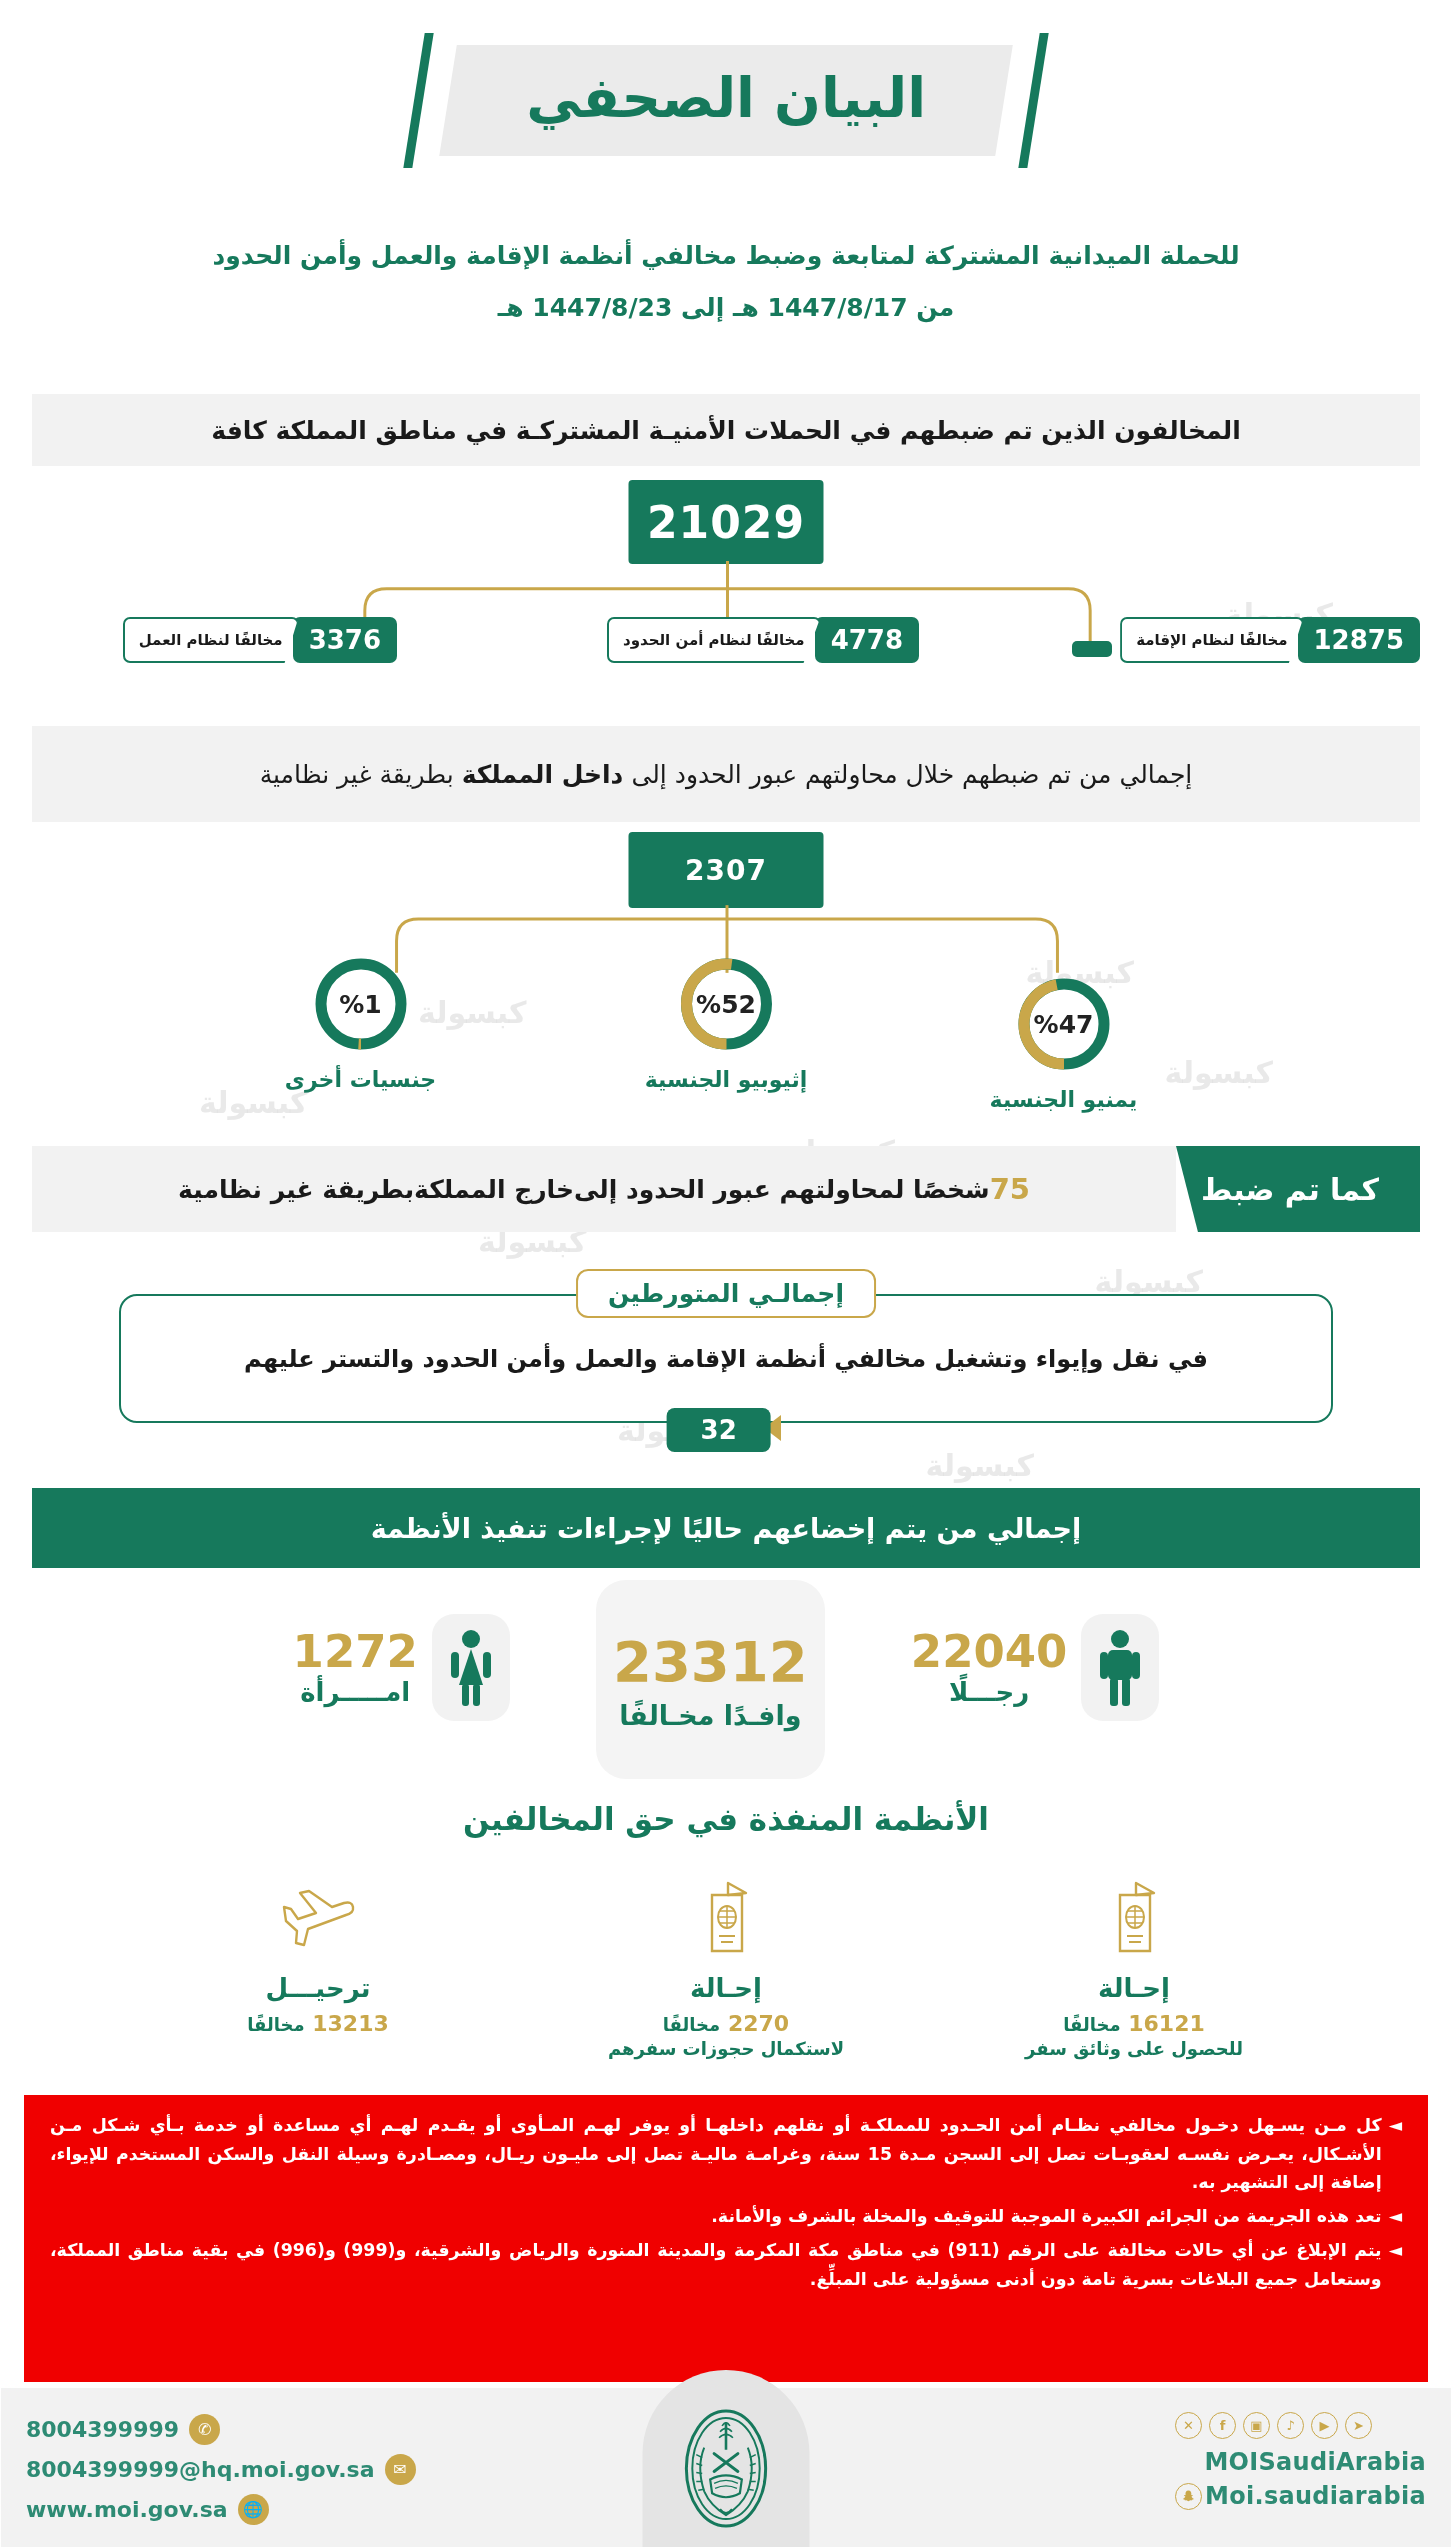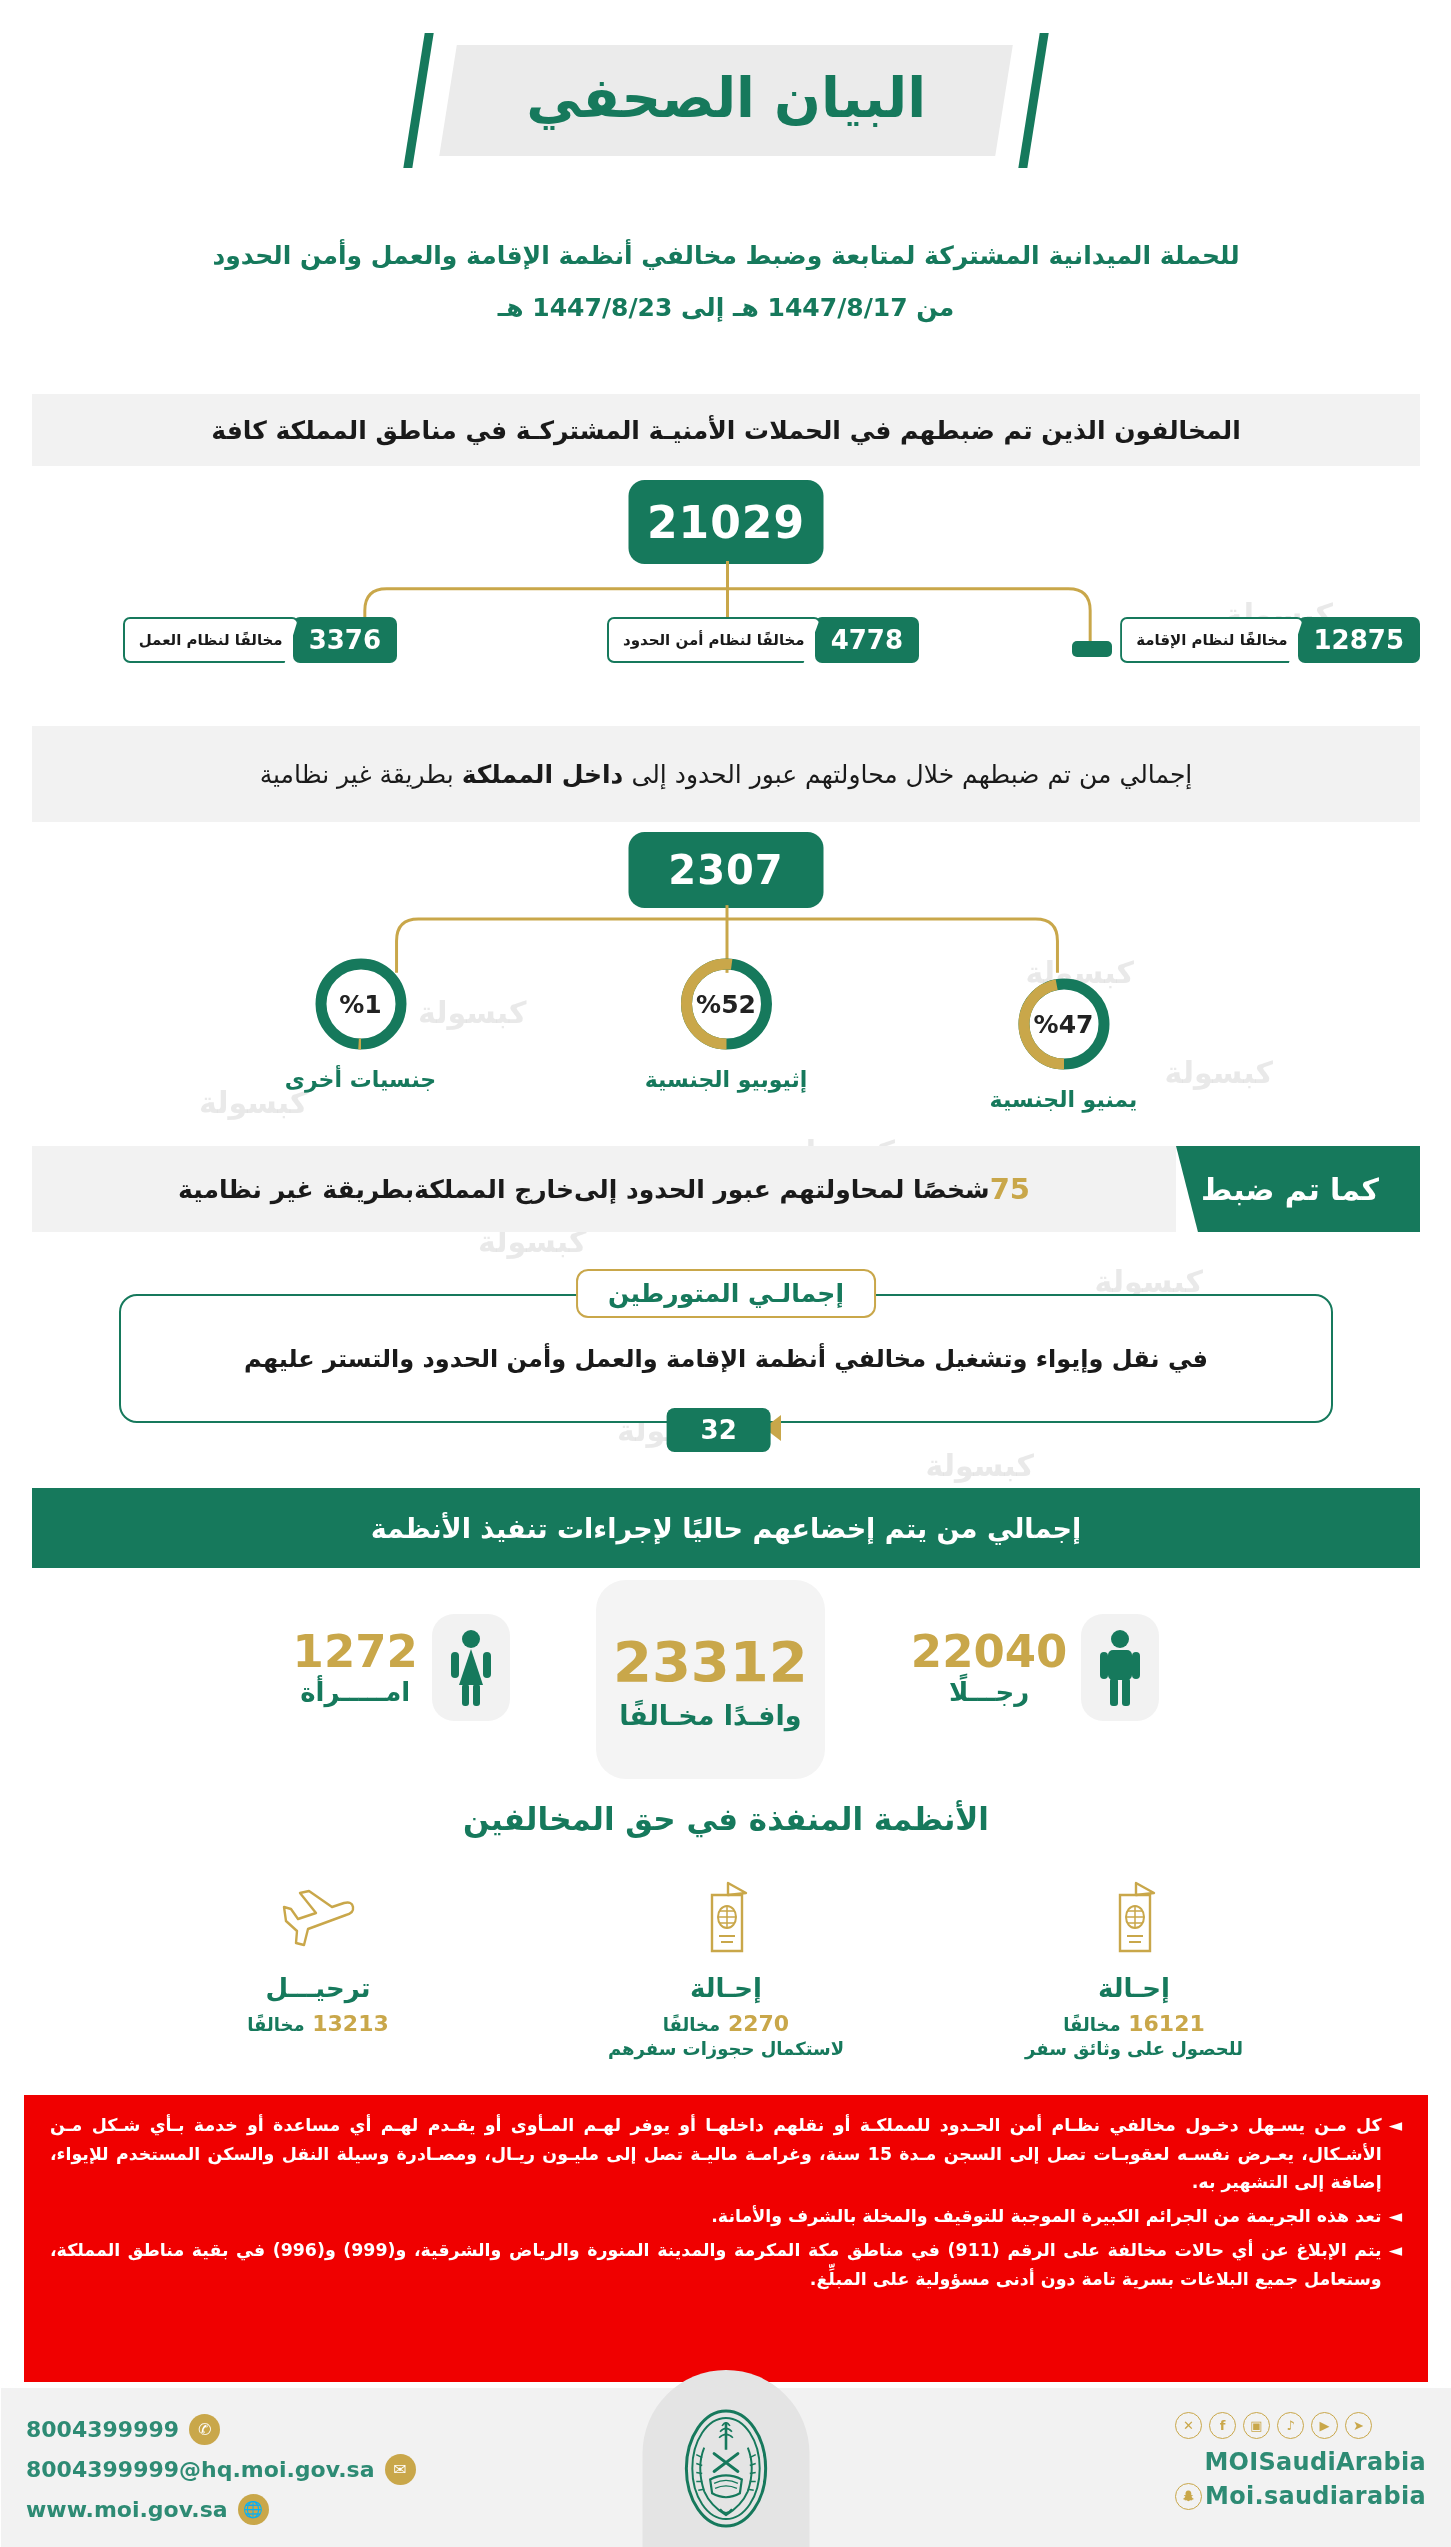--- a/index.html
+++ b/index.html
@@ -52,21 +52,21 @@
   .grey-banner {
     position: absolute; left: 32px; right: 32px;
     background: #f2f2f2; display: flex; align-items: center; justify-content: center;
     text-align: center;
   }
   .grey-banner .txt { color: #1a1a1a; font-weight: bold; }
 
   
   .pill-main {
     position: absolute; background: #16795C; color: #fff;
-    border-radius: 16px; display: flex; align-items: center; justify-content: center;
+    border-radius: 4px; display: flex; align-items: center; justify-content: center;
     font-weight: bold; letter-spacing: 1px;
   }
 
   
   .conn { position: absolute; }
 
   
   .chip {
     position: absolute; display: flex; align-items: stretch; height: 46px;
     direction: rtl;
@@ -272,21 +272,21 @@
   </div>
   <div class="chip" style="top:617px;right:1055px;">
     <div class="num">3376</div>
     <div class="lbl">مخالفًا لنظام العمل</div>
   </div>
 
   <div class="grey-banner" style="top:726px;height:96px;">
     <span class="txt" style="font-size:25px;font-weight:normal;color:#1a1a1a;"><span>إجمالي من تم ضبطهم خلال محاولتهم عبور الحدود إلى </span><b>داخل المملكة</b><span> بطريقة غير نظامية</span></span>
   </div>
 
-  <div class="pill-main" style="top:832px;left:50%;transform:translateX(-50%);width:195px;height:76px;font-size:40px;">2307</div>
+  <div class="pill-main" style="top:832px;left:50%;transform:translateX(-50%);width:195px;height:76px;font-size:28px;">2307</div>
 
   <svg class="conn" style="top:903px;left:299px;" width="856" height="80" viewBox="0 0 860 80">
     <path d="M 430 2 L 430 70" stroke="#C9A74A" stroke-width="3" fill="none"></path>
     <path d="M 430 16 L 120 16 Q 98 16 98 38 L 98 70" stroke="#C9A74A" stroke-width="3" fill="none"></path>
     <path d="M 430 16 L 740 16 Q 762 16 762 38 L 762 70" stroke="#C9A74A" stroke-width="3" fill="none"></path>
   </svg>
 
   <div class="donut-wrap" style="top:975px;right:279px;width:219px;">
     <div class="donut">
       <svg width="98" height="98" viewBox="0 0 98 98">

